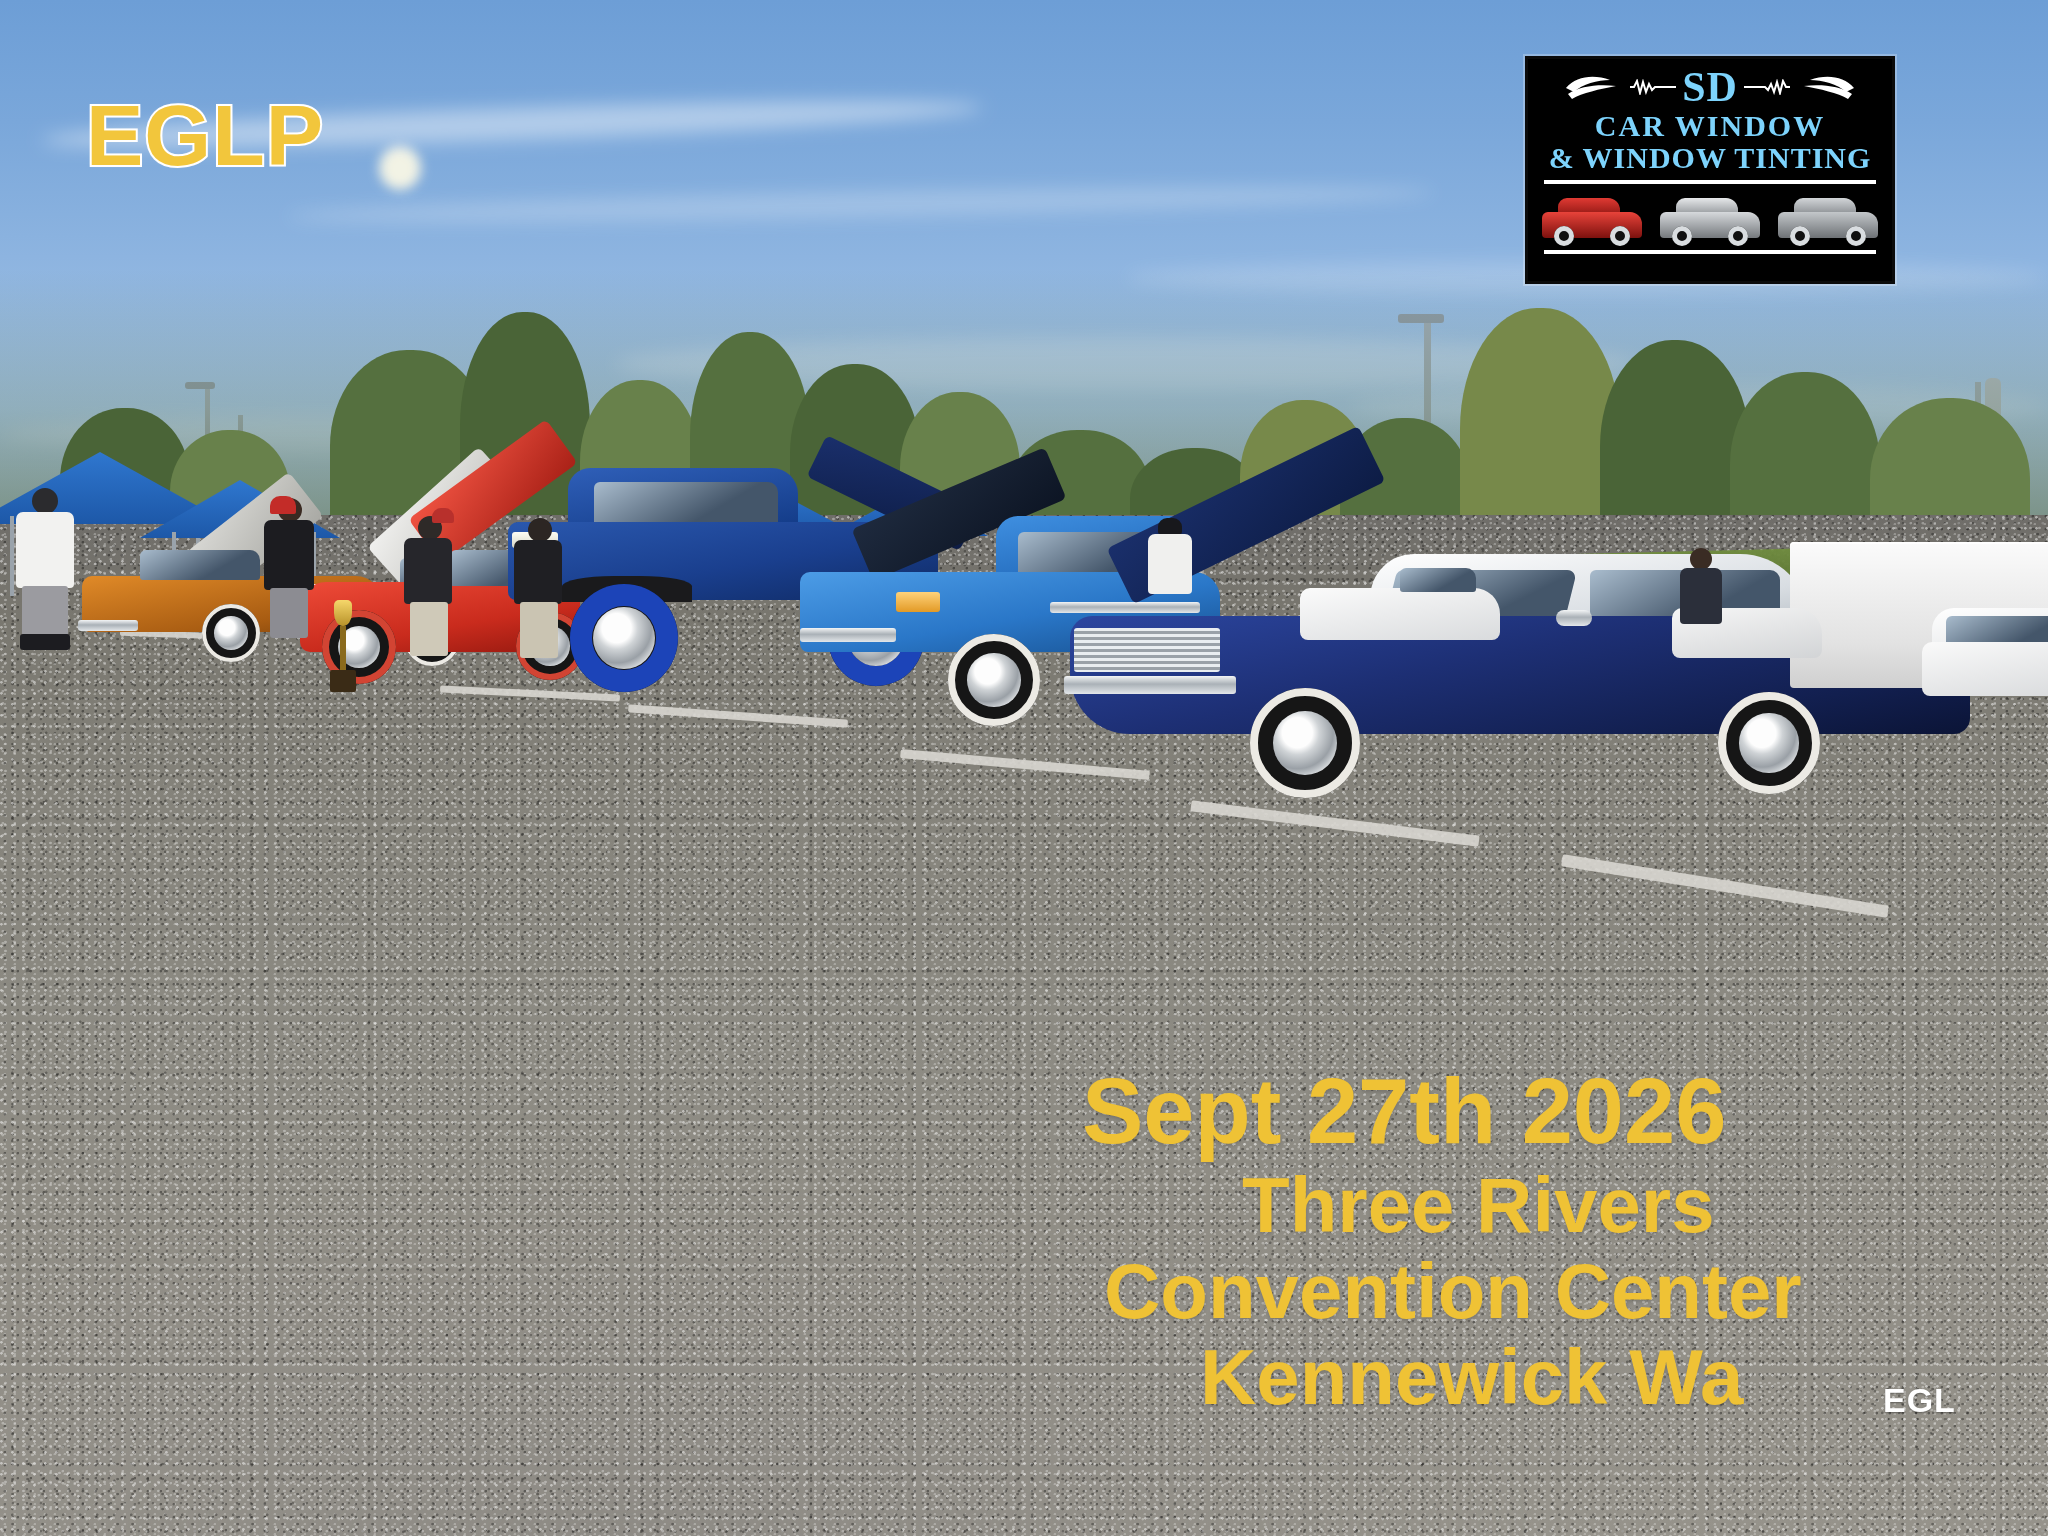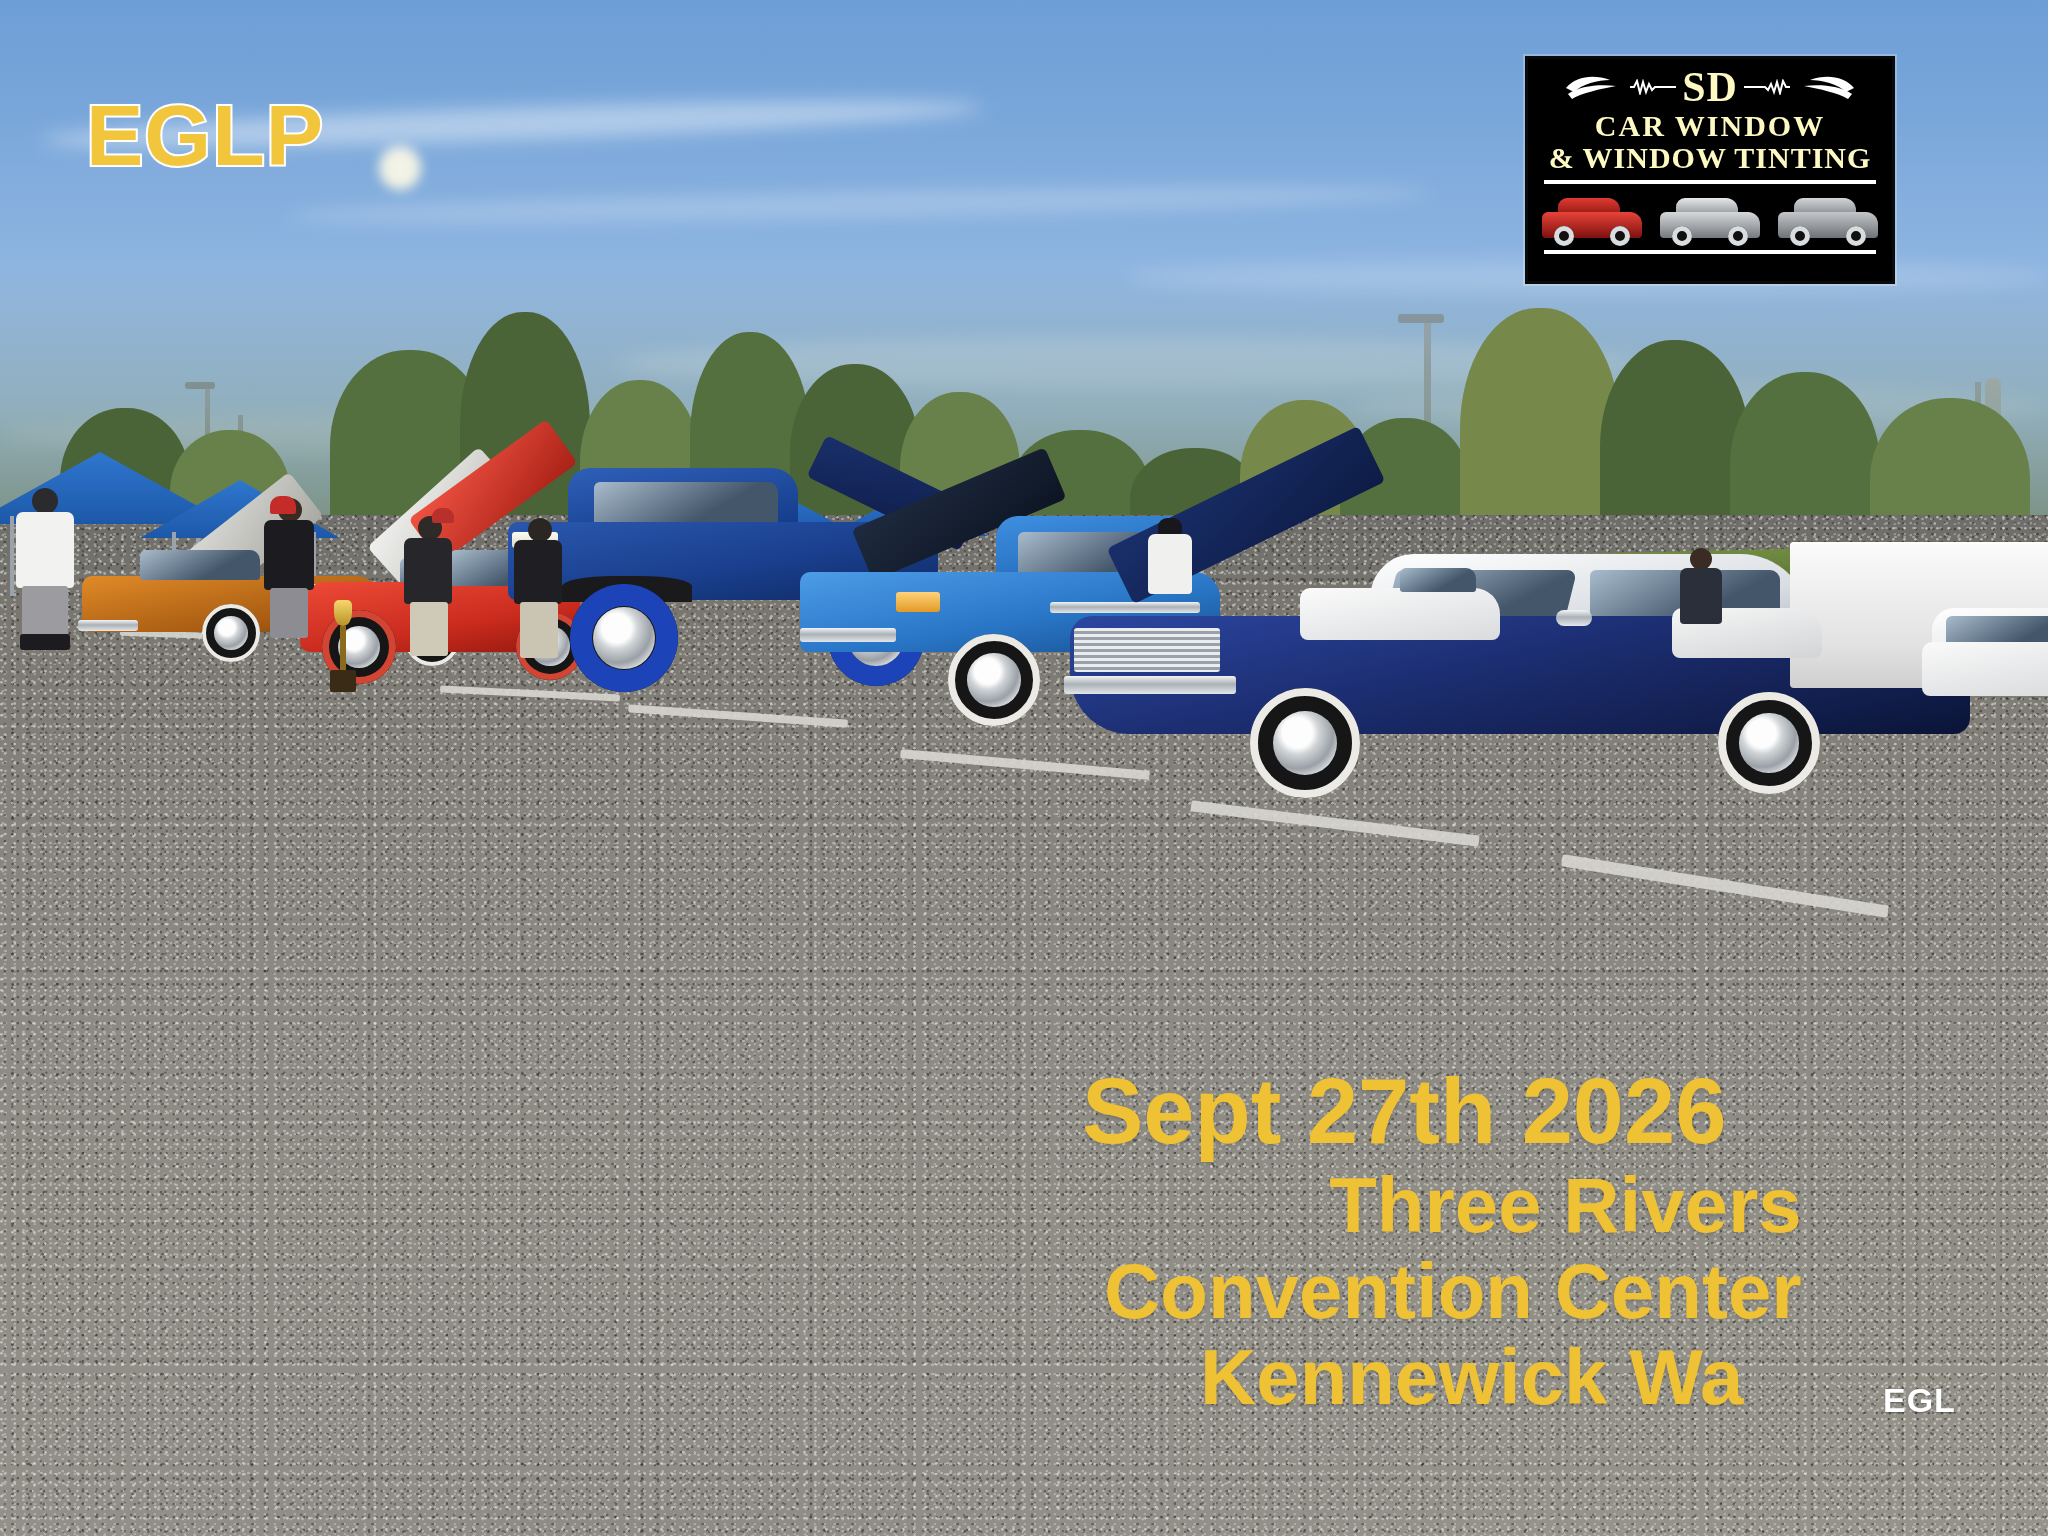--- a/index.html
+++ b/index.html
@@ -112,21 +112,21 @@
     -webkit-text-stroke:4px #ffffff;
     paint-order:stroke fill;
     text-shadow:0 0 3px rgba(255,255,255,.9);
     line-height:1;
   }
 
   .logo{
     position:absolute; left:1525px; top:56px; width:370px; height:228px;
     background:#000; border:3px solid #0b0b0b;
     box-shadow:0 0 0 2px rgba(255,255,255,.25);
-    color:#fef9c3; text-align:center; overflow:hidden;
+    color:#7dd3fc; text-align:center; overflow:hidden;
   }
   .logo-row1{
     position:relative; height:56px; display:flex; align-items:center; justify-content:center; gap:6px;
   }
   .wing{ width:60px; height:30px; }
   .sd{
     font-family:"Liberation Serif", serif; font-weight:bold; font-size:42px;
     letter-spacing:1px; line-height:1;
   }
   .logo-l2{
@@ -161,21 +161,21 @@
   .left-block{ left:84px; top:836px; }
   .left-block .msg{ position:static; display:block; margin-bottom:8px; }
   .l1{ font-size:108px; }
   .l2{ font-size:100px; margin-left:56px !important; }
   .l3{ font-size:100px; margin-left:44px !important; }
   .l4{ font-size:100px; margin-left:38px !important; }
 
   .right-block{ position:absolute; left:1082px; top:1064px; }
   .right-block .msg{ position:static; display:block; margin-bottom:6px; }
   .r1{ font-size:92px; }
-  .r2{ font-size:78px; margin-left:160px !important;text-align:right; }
+  .r2{ font-size:78px; margin-left:160px !important; }
   .r3{ font-size:78px; margin-left:22px !important; }
   .r4{ font-size:78px; margin-left:118px !important; }
 
   .egl{
     position:absolute; left:1883px; top:1381px;
     color:#ffffff; font-size:34px; font-weight:bold; letter-spacing:1px;
     text-shadow:0 1px 2px rgba(0,0,0,.35);
     text-align:right;
   }
 </style>

